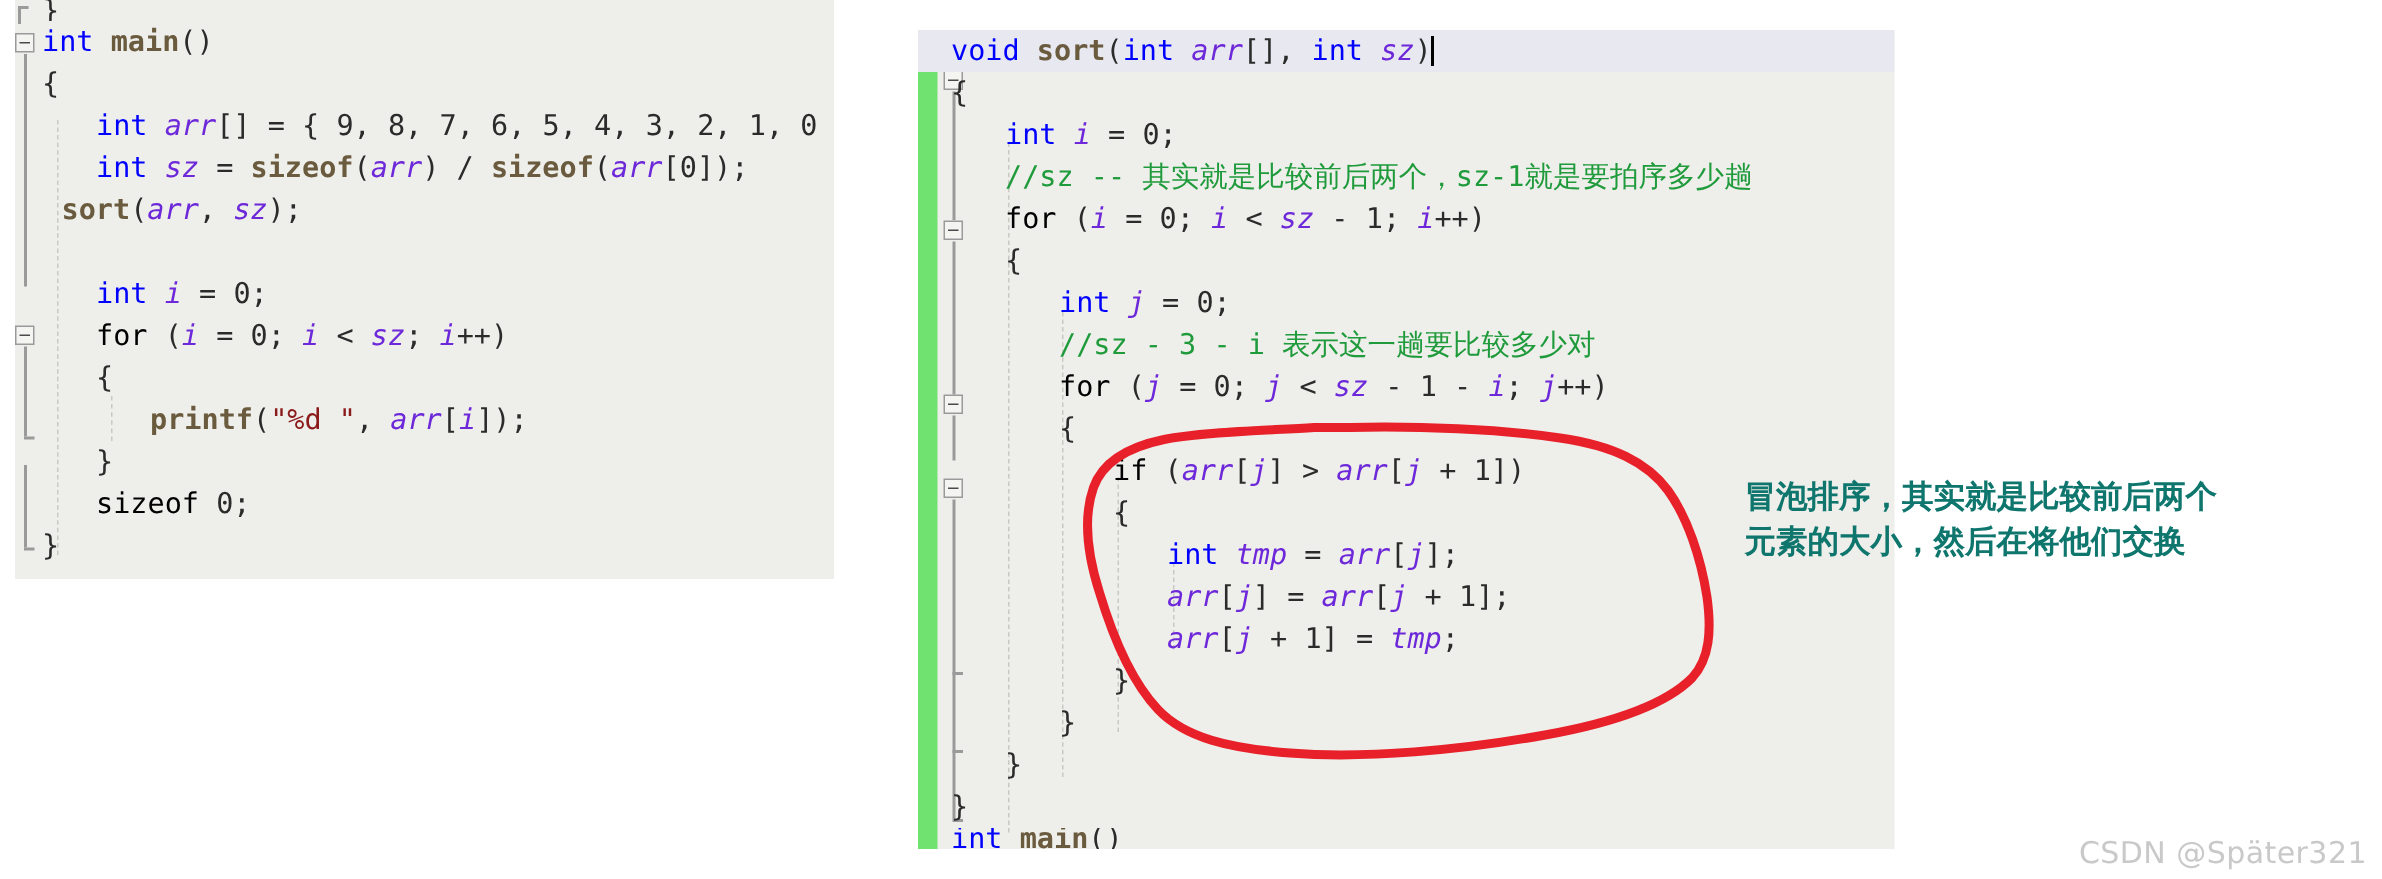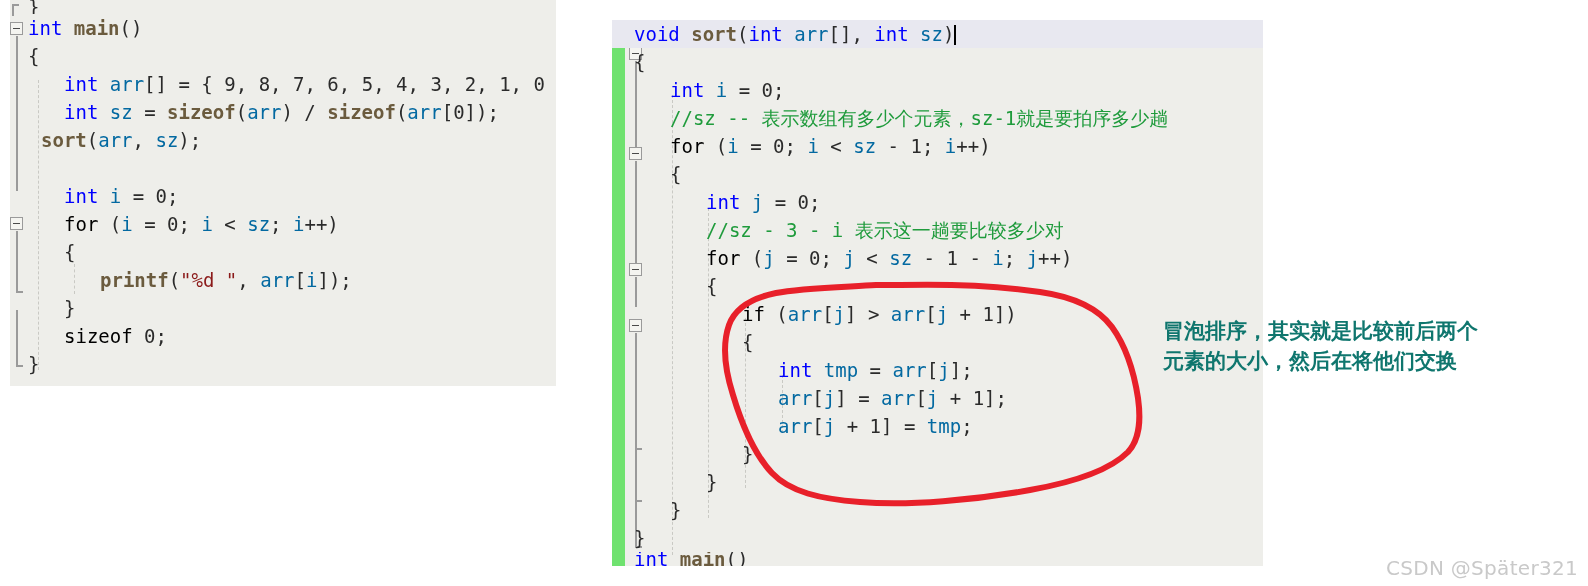--- a/index.html
+++ b/index.html
@@ -65,21 +65,21 @@
   #left-editor .line { padding-left: 18px; }
   #right-editor .line { padding-left: 22px; }
 
   .line.current {
     background: #e8e8f0;
   }
 
   
   .kw      { color: #0000ff; }            
   .ctrl    { color: #000000; }            
-  .id      { color: #0369a1; }
+  .id      { color: #6d28d9; font-style: italic; }
   .punct   { color: #2b2b2b; }
   .num     { color: #2b2b2b; }
   .str     { color: #8b1a1a; }
   .cmt     { color: #1f9b3c; }
   .fn      { color: #6b5b3e; font-weight: bold; }
 
   
   .fold-col {
     position: absolute;
     left: 0;
@@ -234,21 +234,21 @@
 
   <div class="indent-guide" style="left:60px; top:75px; height:460px;"></div>
   <div class="indent-guide" style="left:96px; top:188px; height:310px;"></div>
   <div class="indent-guide" style="left:133px; top:298px; height:170px;"></div>
   <div class="indent-guide" style="left:170px; top:355px; height:58px;"></div>
 
   <div class="code-area" id="right-code">
       <div class="line current" style="padding-left: 22px;"><span class="kw">void</span> <span class="fn">sort</span><span class="punct">(</span><span class="kw">int</span> <span class="id">arr</span><span class="punct">[],</span> <span class="kw">int</span> <span class="id">sz</span><span class="punct">)</span><span class="caret"></span></div>
       <div class="line" style="padding-left: 22px;"><span class="punct">{</span></div>
       <div class="line" style="padding-left: 58px;"><span class="kw">int</span> <span class="id">i</span> <span class="punct">=</span> <span class="num">0</span><span class="punct">;</span></div>
-      <div class="line" style="padding-left: 58px;"><span class="cmt">//sz -- 表示数组有多少个元素，sz-1就是要拍序多少趟</span></div>
+      <div class="line" style="padding-left: 58px;"><span class="cmt">//sz -- 其实就是比较前后两个，sz-1就是要拍序多少趟</span></div>
       <div class="line" style="padding-left: 58px;"><span class="ctrl">for</span> <span class="punct">(</span><span class="id">i</span> <span class="punct">=</span> <span class="num">0</span><span class="punct">;</span> <span class="id">i</span> <span class="punct">&lt;</span> <span class="id">sz</span> <span class="punct">-</span> <span class="num">1</span><span class="punct">;</span> <span class="id">i</span><span class="punct">++)</span></div>
       <div class="line" style="padding-left: 58px;"><span class="punct">{</span></div>
       <div class="line" style="padding-left: 94px;"><span class="kw">int</span> <span class="id">j</span> <span class="punct">=</span> <span class="num">0</span><span class="punct">;</span></div>
       <div class="line" style="padding-left: 94px;"><span class="cmt">//sz - 3 - i 表示这一趟要比较多少对</span></div>
       <div class="line" style="padding-left: 94px;"><span class="ctrl">for</span> <span class="punct">(</span><span class="id">j</span> <span class="punct">=</span> <span class="num">0</span><span class="punct">;</span> <span class="id">j</span> <span class="punct">&lt;</span> <span class="id">sz</span> <span class="punct">-</span> <span class="num">1</span> <span class="punct">-</span> <span class="id">i</span><span class="punct">;</span> <span class="id">j</span><span class="punct">++)</span></div>
       <div class="line" style="padding-left: 94px;"><span class="punct">{</span></div>
       <div class="line" style="padding-left: 130px;"><span class="ctrl">if</span> <span class="punct">(</span><span class="id">arr</span><span class="punct">[</span><span class="id">j</span><span class="punct">]</span> <span class="punct">&gt;</span> <span class="id">arr</span><span class="punct">[</span><span class="id">j</span> <span class="punct">+</span> <span class="num">1</span><span class="punct">])</span></div>
       <div class="line" style="padding-left: 130px;"><span class="punct">{</span></div>
       <div class="line" style="padding-left: 166px;"><span class="kw">int</span> <span class="id">tmp</span> <span class="punct">=</span> <span class="id">arr</span><span class="punct">[</span><span class="id">j</span><span class="punct">];</span></div>
       <div class="line" style="padding-left: 166px;"><span class="id">arr</span><span class="punct">[</span><span class="id">j</span><span class="punct">]</span> <span class="punct">=</span> <span class="id">arr</span><span class="punct">[</span><span class="id">j</span> <span class="punct">+</span> <span class="num">1</span><span class="punct">];</span></div>

